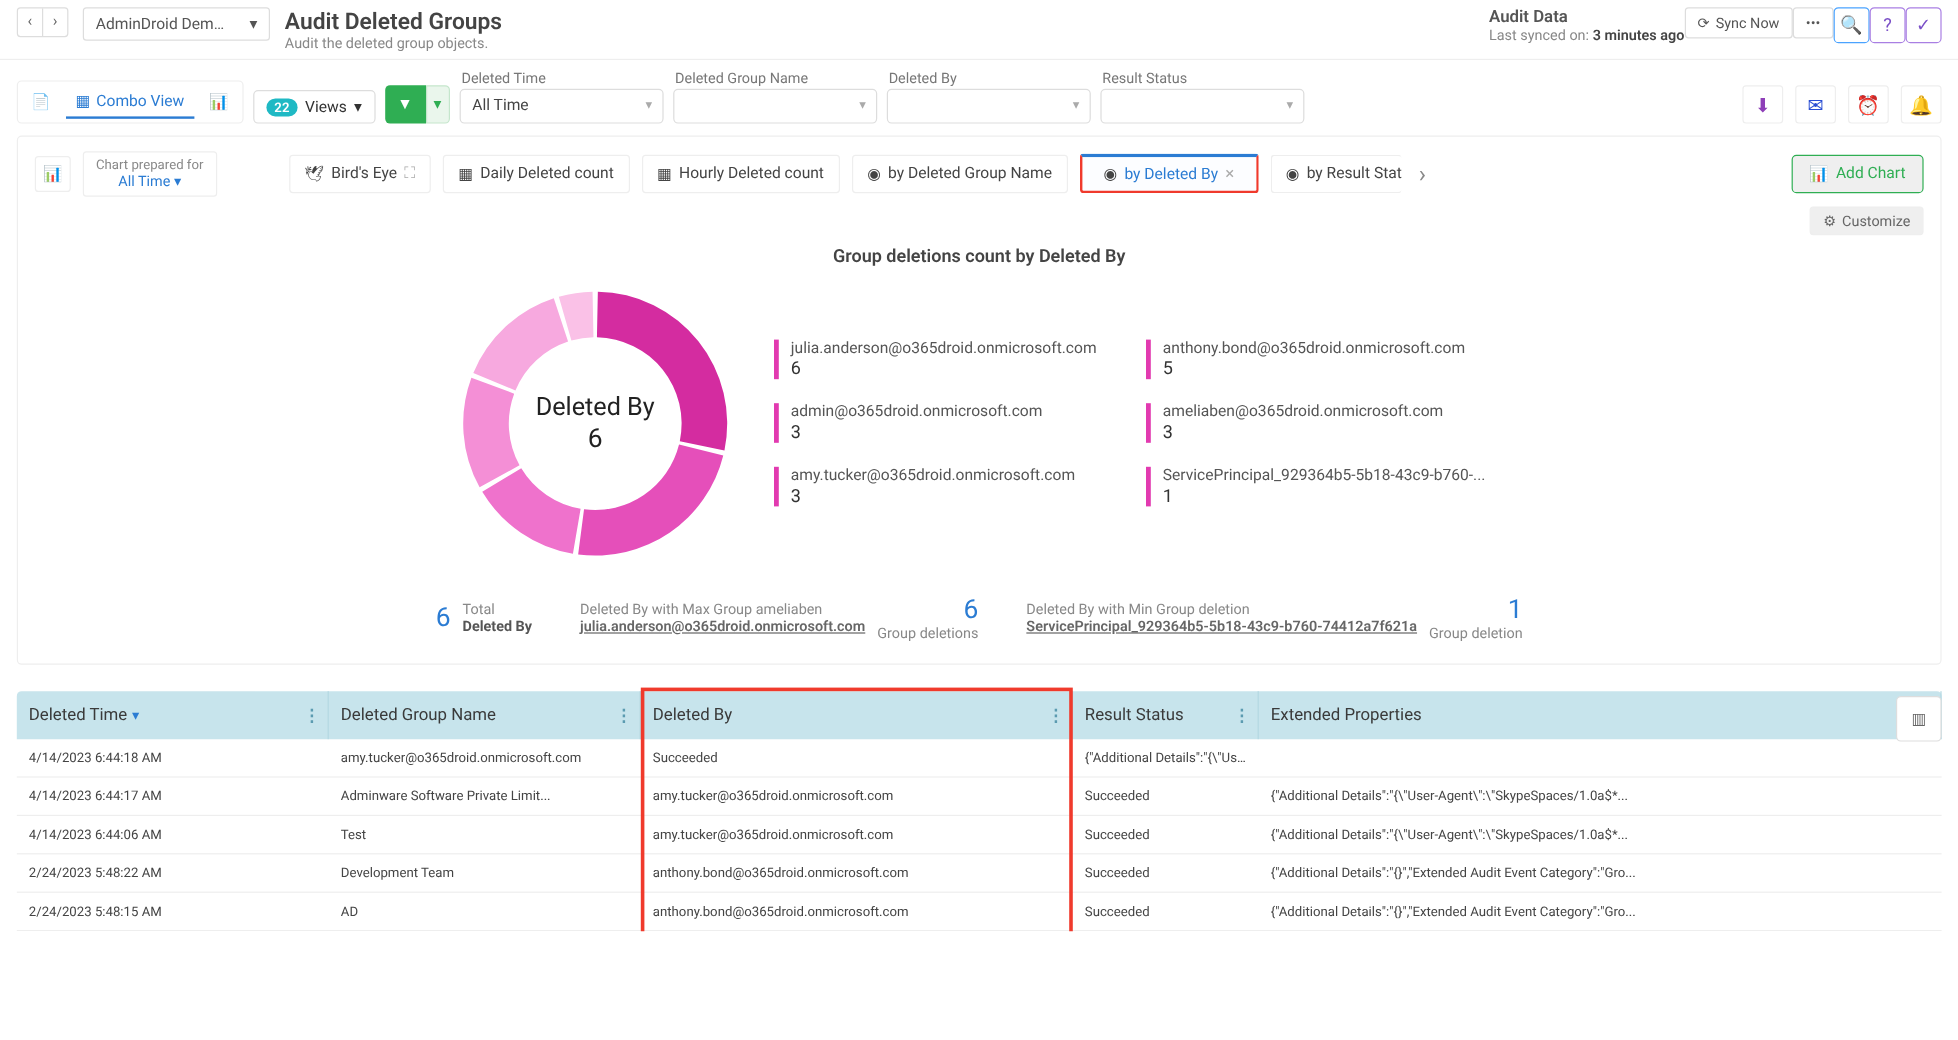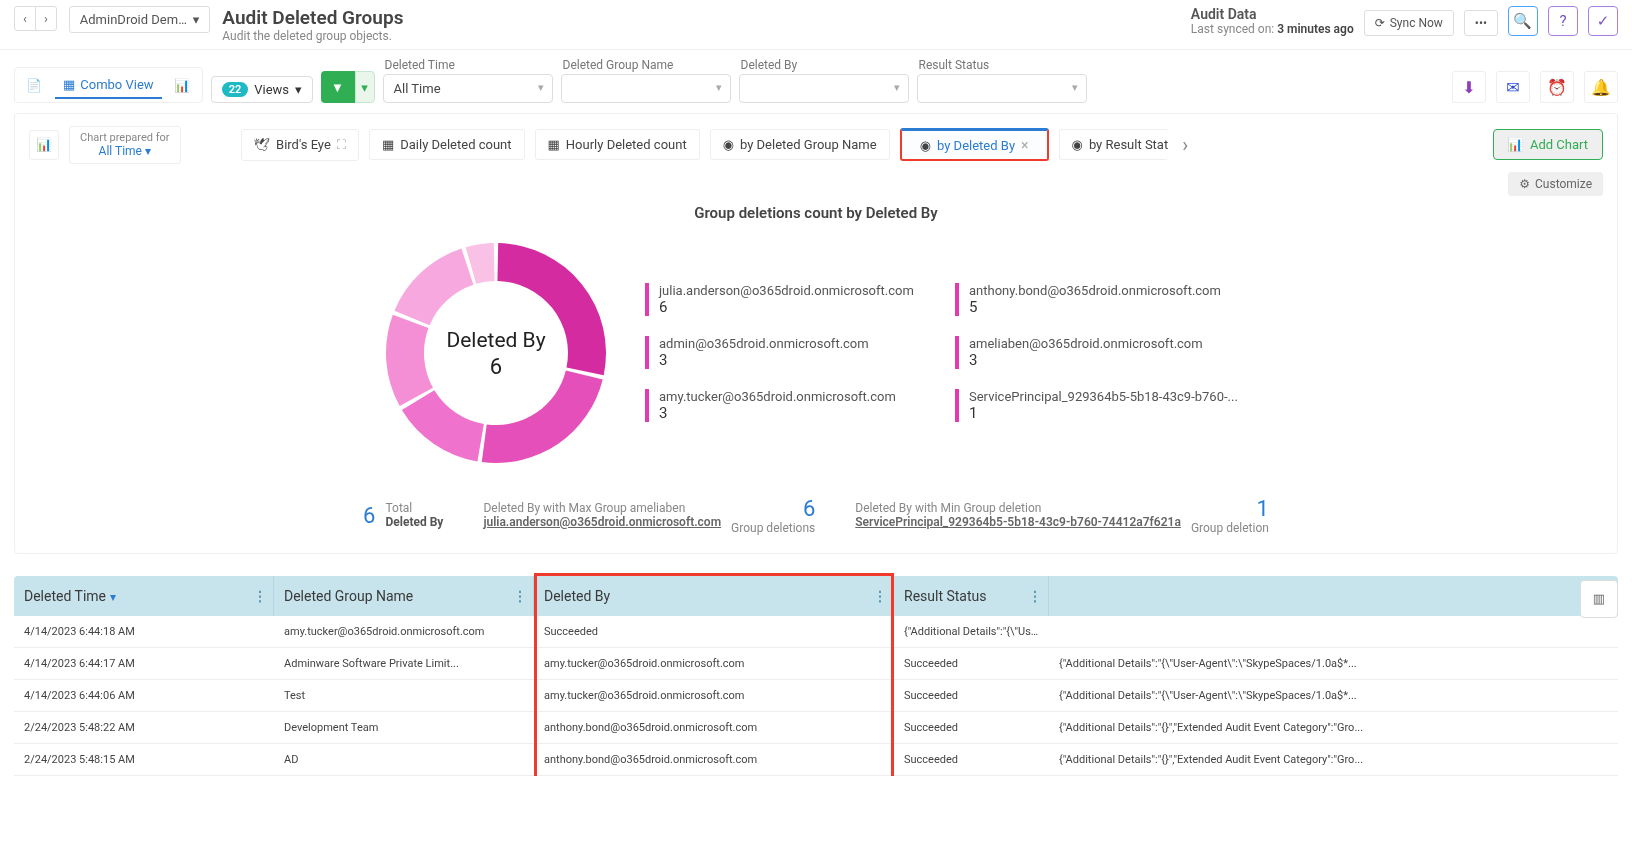--- a/index.html
+++ b/index.html
@@ -1,24 +1,24 @@
 <!DOCTYPE html>
 <html><head>
 <meta charset="utf-8">
 <style>
 * { box-sizing: border-box; margin: 0; padding: 0; font-family: -apple-system, BlinkMacSystemFont, "Segoe UI", Roboto, sans-serif; }
 body { background: #fff; color: #333; font-size: 13px; width: 1632px; }
 .topbar { display: flex; align-items: flex-start; padding: 6px 14px; border-bottom: 1px solid #eee; gap: 12px; }
 .nav-arrows { display: flex; border: 1px solid #ddd; border-radius: 3px; }
 .nav-arrows span { padding: 4px 8px; cursor: pointer; color: #666; }
 .nav-arrows span:first-child { border-right: 1px solid #ddd; }
-.org-select { border: 1px solid #ddd; border-radius: 3px; padding: 5px 10px; font-size: 13px; color: #555; display: flex; align-items: center; gap: 6px; }
+.org-select { border: 1px solid #ddd; border-radius: 3px; padding: 5px 10px; font-size: 13px; color: #555; display: flex; align-items: center; gap: 21px; }
 .title-block h1 { font-size: 19px; font-weight: 600; color: #444; }
 .title-block p { font-size: 12px; color: #888; }
-.right-top { margin-left: auto; display: flex; align-items: flex-end; gap: 10px; }
+.right-top { margin-left: auto; display: flex; align-items: flex-start; }
 .sync-block { text-align: left; }
 .sync-block .t1 { font-size: 14px; font-weight: 600; color: #555; }
 .sync-block .t2 { font-size: 12px; color: #888; }
 .sync-block .t2 b { color: #444; font-weight: 600; }
 .btn { border: 1px solid #ddd; border-radius: 3px; padding: 5px 10px; font-size: 12px; color: #555; display: inline-flex; align-items: center; gap: 5px; background: #fff; cursor: pointer; }
 .icon-btn { border: 1px solid #ddd; border-radius: 4px; width: 30px; height: 30px; display: inline-flex; align-items: center; justify-content: center; font-size: 15px; cursor: pointer; }
 .icon-btn.blue { border-color: #4aa3ff; color: #2b7cd3; }
 .icon-btn.purple { border-color: #a97fe3; color: #7a4fc7; }
 
 .toolbar { display: flex; align-items: flex-end; padding: 8px 14px 10px 14px; gap: 8px; }
@@ -268,20 +268,21 @@
     </div>
   </div>
 </div>
 
 <div class="table-wrap">
   <div class="tbl-head">
     <div class="th"><span>Deleted Time</span><span class="sort">▾</span><span class="more">⋮</span></div>
     <div class="th"><span>Deleted Group Name</span><span class="more">⋮</span></div>
     <div class="th"><span>Deleted By</span><span class="more">⋮</span></div>
     <div class="th"><span>Result Status</span><span class="more">⋮</span></div>
+    <div class="th"><span>Extended Properties</span></div>
   </div>
   <div id="tbody">
       <div class="tbl-row">
         <div class="td">4/14/2023 6:44:18 AM</div>
         <div class="td">amy.tucker@o365droid.onmicrosoft.com</div>
         <div class="td">Succeeded</div>
         <div class="td">{"Additional Details":"{\"User-Agent\":\"SkypeSpaces/1.0a$*...</div>
       </div>
       <div class="tbl-row">
         <div class="td">4/14/2023 6:44:17 AM</div>

